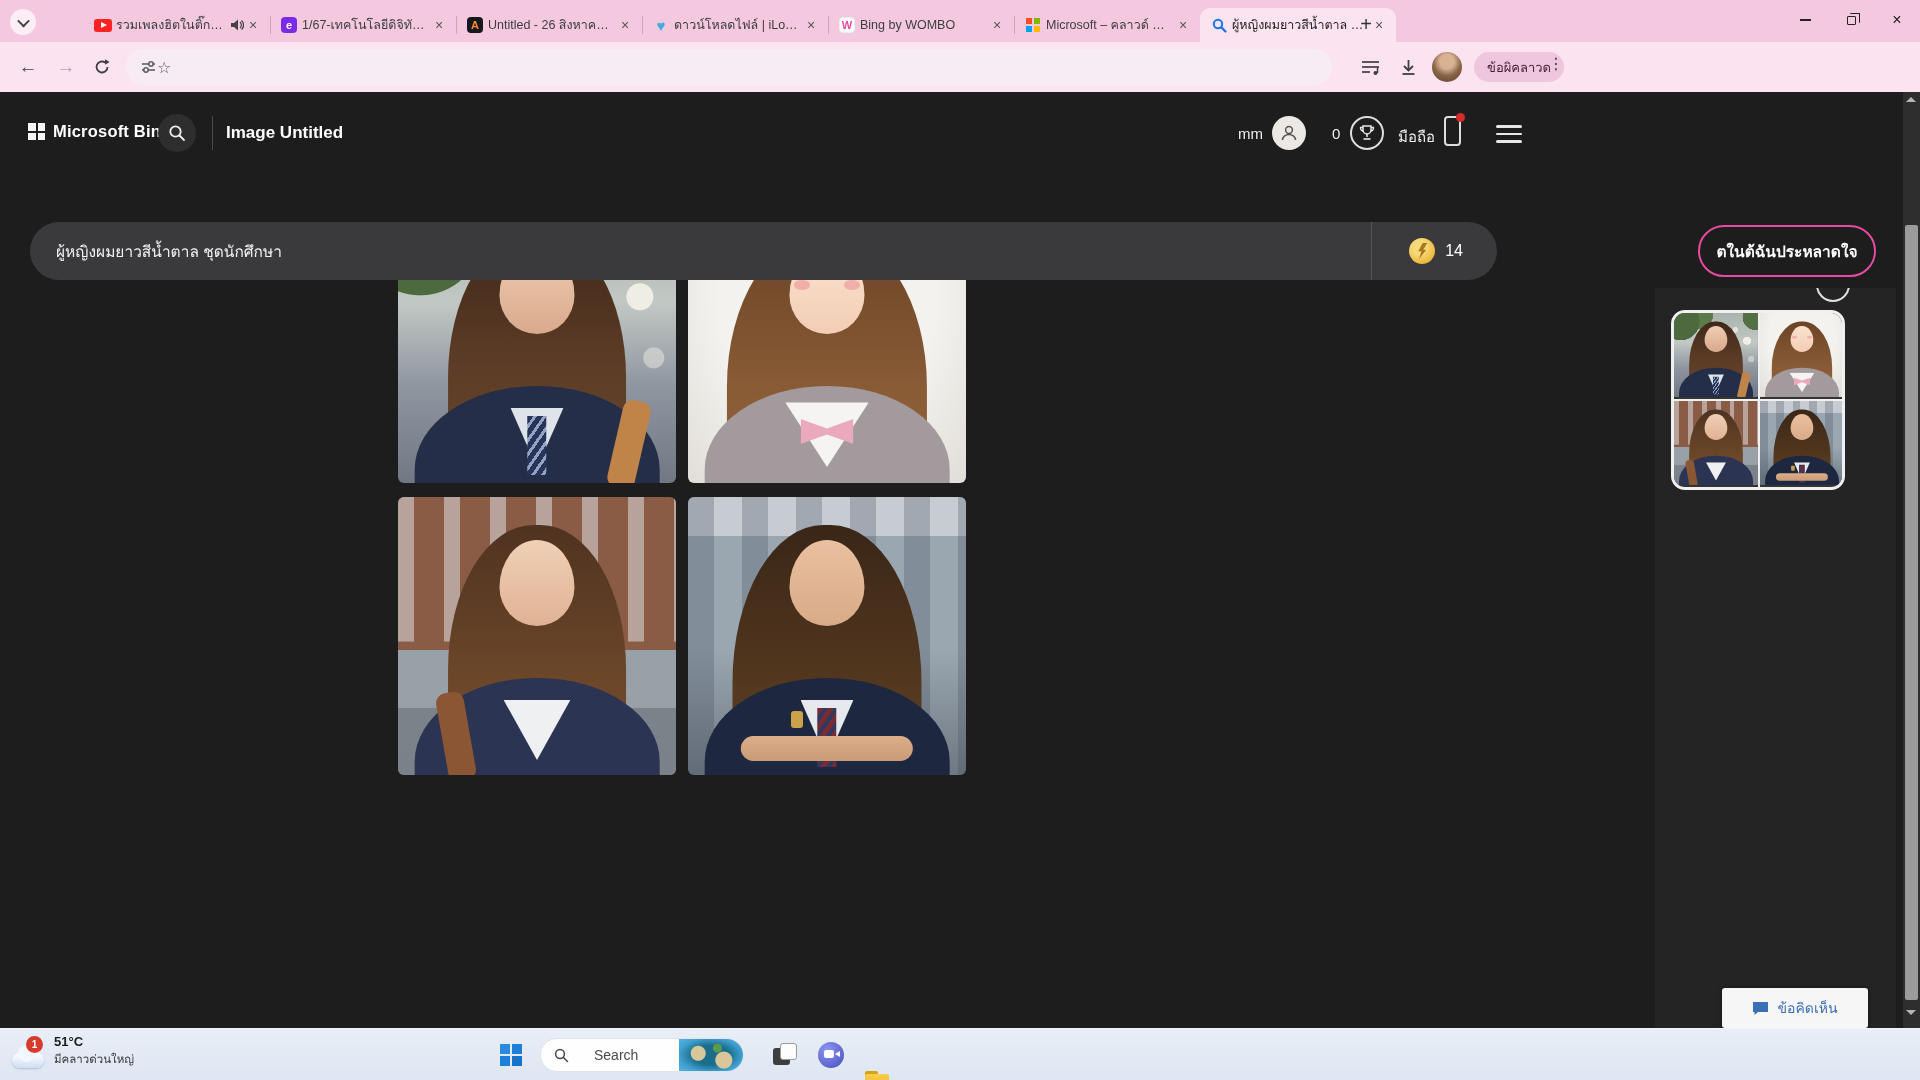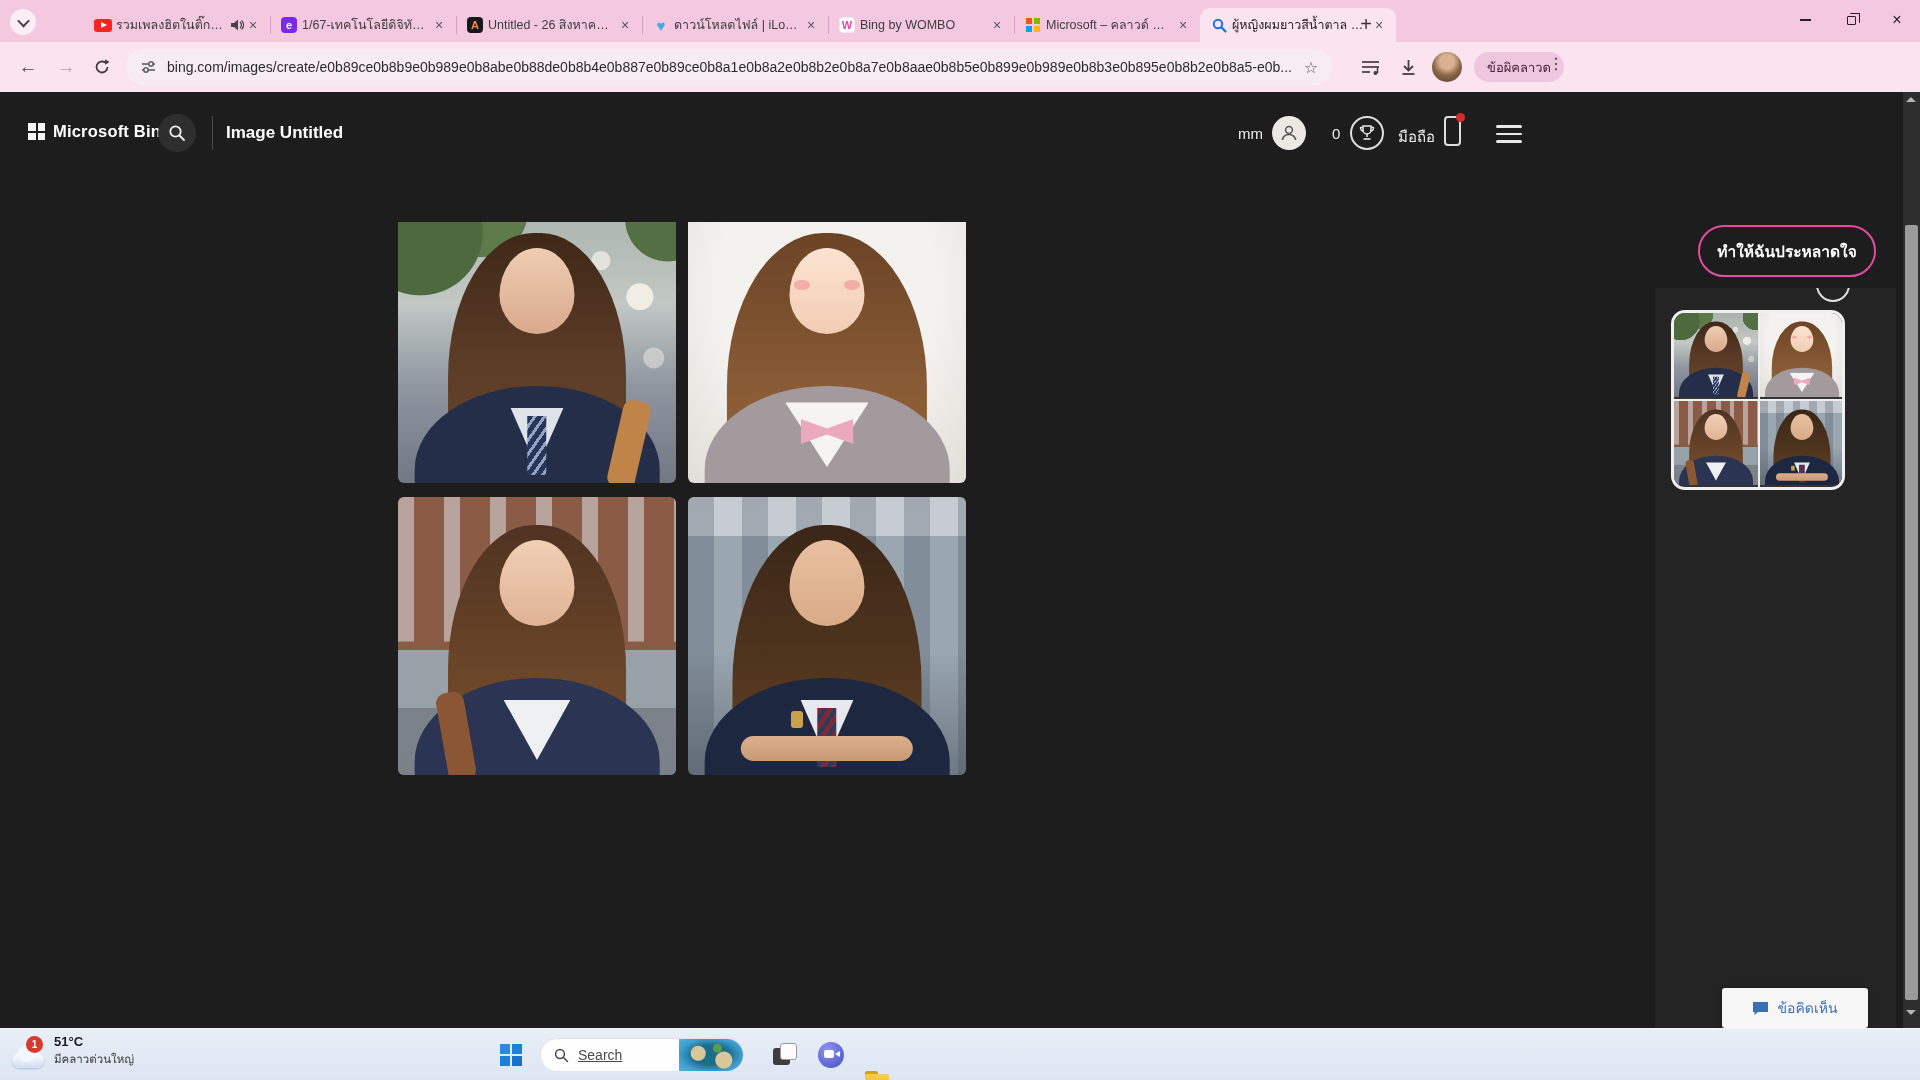--- a/index.html
+++ b/index.html
@@ -167,21 +167,21 @@
   .cloud::before { content:""; position:absolute; left:2px; bottom:0; width:32px; height:15px; border-radius:8px; background:linear-gradient(#ffffff,#cfdef2); box-shadow:0 1px 2px rgba(100,130,170,.4); }
   .cloud::after { content:""; position:absolute; left:8px; bottom:6px; width:17px; height:17px; border-radius:50%; background:#f3f8ff; }
   .wbadge { position:absolute; left:16px; top:-8px; width:17px; height:17px; border-radius:50%; background:#d83b2e; color:#fff; font-size:10px; font-weight:bold; display:flex; align-items:center; justify-content:center; z-index:2; }
   .wtext .t1 { font-size:13px; font-weight:600; color:#1b1b1b; }
   .wtext .t2 { font-size:11.5px; color:#3c3c3c; margin-top:1px; }
   .startbtn { position:absolute; left:500px; top:15px; width:23px; height:23px; display:grid; grid-template-columns:10px 10px; grid-template-rows:10px 10px; gap:1.5px; }
   .startbtn i:nth-child(1){background:#2a8ae0}.startbtn i:nth-child(2){background:#1e7fd8}
   .startbtn i:nth-child(3){background:#1e7fd8}.startbtn i:nth-child(4){background:#1573cc}
   .searchpill { position:absolute; left:540px; top:9px; width:204px; height:34px; border-radius:17px; background:#fefefe; border:1px solid #dfe3ec; overflow:hidden; display:flex; align-items:center; }
   .searchpill .mag { margin-left:13px; }
-  .searchpill .stext { margin-left:9px; font-size:14px; color:#4a4a4a; flex:1;text-decoration:underline; }
+  .searchpill .stext { margin-left:25px; font-size:14px; color:#4a4a4a; flex:1; }
   .island { width:64px; height:34px; flex:none; background:
     radial-gradient(circle at 30% 45%, #d9c79a 0 7px, transparent 8px),
     radial-gradient(circle at 60% 30%, #5a9a4a 0 4px, transparent 5px),
     radial-gradient(circle at 70% 65%, #d9c79a 0 8px, transparent 9px),
     radial-gradient(ellipse at 50% 50%, #1b6d8c 0 40%, #3fa0d0 70%, #58b4dc 100%); }
   .tb-ico { position:absolute; top:13px; width:26px; height:26px; }
   .taskview .sq1 { position:absolute; left:1px; top:6px; width:17px; height:17px; background:#3d3d3d; border-radius:3px; }
   .taskview .sq2 { position:absolute; left:8px; top:1px; width:17px; height:17px; background:#fdfdfd; border:1px solid #9a9a9a; border-radius:3px; }
   .chatic { border-radius:50%; background:radial-gradient(circle at 35% 30%, #8d95f2, #5b63cf 70%, #4a51b8); position:relative; }
   .chatic::after { content:""; position:absolute; left:6px; top:8px; width:10px; height:8px; background:#fff; border-radius:2px; }
@@ -288,21 +288,20 @@
           <polygon points="12,1.2 16.6,4 12,6.8" fill="#3e3e42"></polygon>
         </svg>
     </div>
     <div class="urlpill">
       <svg width="17" height="17" viewBox="0 0 17 17">
           <line x1="2" y1="5" x2="15" y2="5" stroke="#5f5f66" stroke-width="1.6"></line>
           <line x1="2" y1="11" x2="15" y2="11" stroke="#5f5f66" stroke-width="1.6"></line>
           <circle cx="11" cy="5" r="2.2" fill="#f8ecf4" stroke="#5f5f66" stroke-width="1.6"></circle>
           <circle cx="6" cy="11" r="2.2" fill="#f8ecf4" stroke="#5f5f66" stroke-width="1.6"></circle>
         </svg>
-      <span class="url-text">bing.com/images/create/e0b89ce0b8b9e0b989e0b8abe0b88de0b8b4e0b887e0b89ce0b8a1e0b8a2e0b8b2e0b8a7e0b8aae0b8b5e0b899e0b989e0b8b3e0b895e0b8b2e0b8a5-e0b...</span>
       <span class="star">☆</span>
     </div>
     <div class="tool-ico" style="left:1358px">
       <svg width="19" height="19" viewBox="0 0 19 19">
           <line x1="1" y1="4" x2="18" y2="4" stroke="#3e3e42" stroke-width="1.7"></line>
           <line x1="1" y1="9" x2="18" y2="9" stroke="#3e3e42" stroke-width="1.7"></line>
           <line x1="1" y1="14" x2="9" y2="14" stroke="#3e3e42" stroke-width="1.7"></line>
           <circle cx="14.5" cy="15" r="2" fill="#3e3e42"></circle>
           <line x1="16.5" y1="15" x2="16.5" y2="9.5" stroke="#3e3e42" stroke-width="1.5"></line>
         </svg>
@@ -410,22 +409,30 @@
               <div class="shirt"></div>
               <div class="tie"></div>
               <div class="crest"></div>
               <div class="arms"></div>
             </div>
         </div>
       </div>
     </div>
 
     <div class="promptbar">
+      <div class="prompt-input">
+        <span class="prompt-text">ผู้หญิงผมยาวสีน้ำตาล ชุดนักศึกษา</span>
+        <span class="boost-divider"></span>
+        <span class="boost">
+          <span class="coin"></span>
+          <span class="boost-num">14</span>
+        </span>
+      </div>
       <div class="surprise-btn">
-        <span>ทำให้ฉันประหลาดใจ</span>
+        <span>ตในต้ฉันประหลาดใจ</span>
       </div>
     </div>
 
     <div class="sidebar">
       <div class="peek-circle"></div>
       <div class="thumbbox">
         <div class="thumb-cell">
             <div class="genimg img1">
               <div class="scene"></div>
               <div class="hair"></div>

